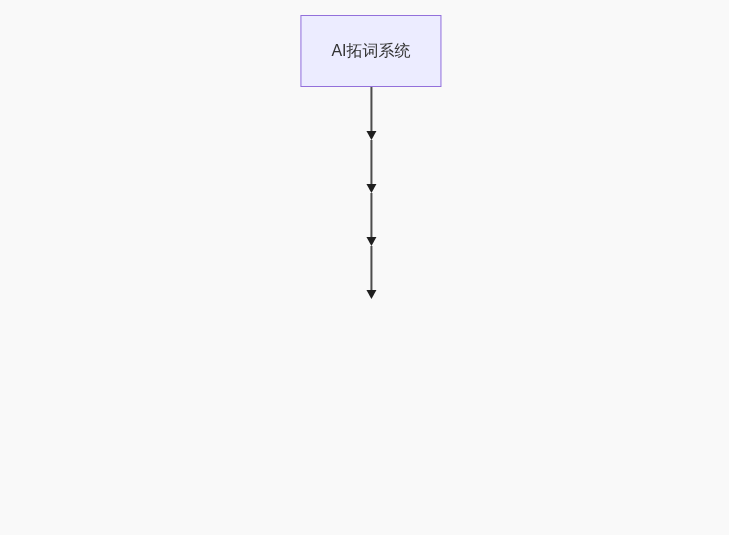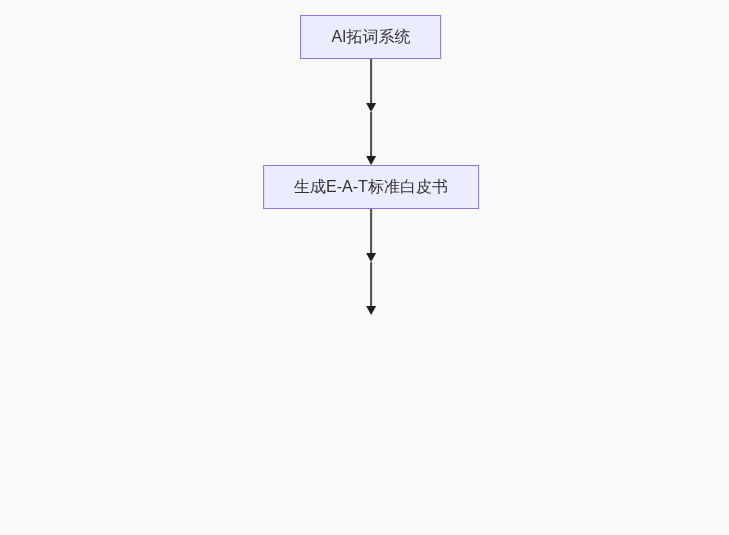--- a/index.html
+++ b/index.html
@@ -18,21 +18,21 @@
     position: absolute;
     left: 371px;
     top: 15px;
     transform: translateX(-50%);
     display: flex;
     flex-direction: column;
     align-items: center;
   }
   .node {
     box-sizing: border-box;
-    height: 44px;
+    height: 72px;
     padding: 0 30px;
     background: #ececff;
     border: 1px solid #9370db;
     display: flex;
     align-items: center;
     justify-content: center;
     white-space: nowrap;
     font-size: 16px;
     color: #333333;
   }
@@ -70,23 +70,20 @@
     <span class="line"></span>
     <span class="head"></span>
   </div>
 
 
   <div class="arrow">
     <span class="line"></span>
     <span class="head"></span>
   </div>
 
-  <div class="node">
-    <span>生成E-A-T标准白皮书</span>
-  </div>
 
   <div class="arrow">
     <span class="line"></span>
     <span class="head"></span>
   </div>
 
 
   <div class="arrow">
     <span class="line"></span>
     <span class="head"></span>

